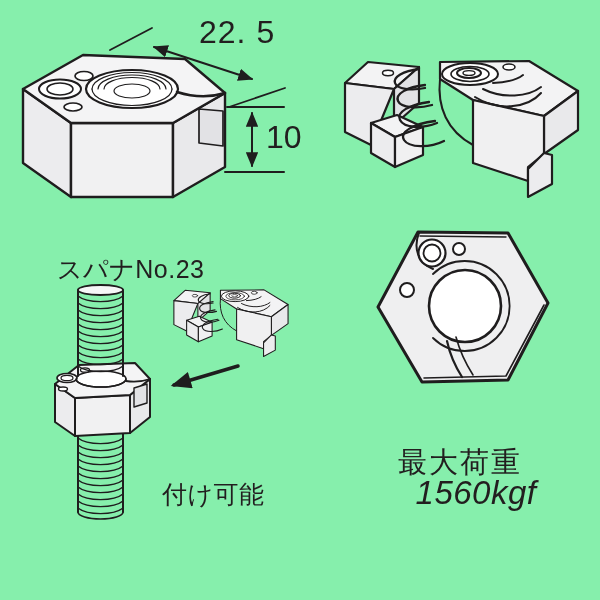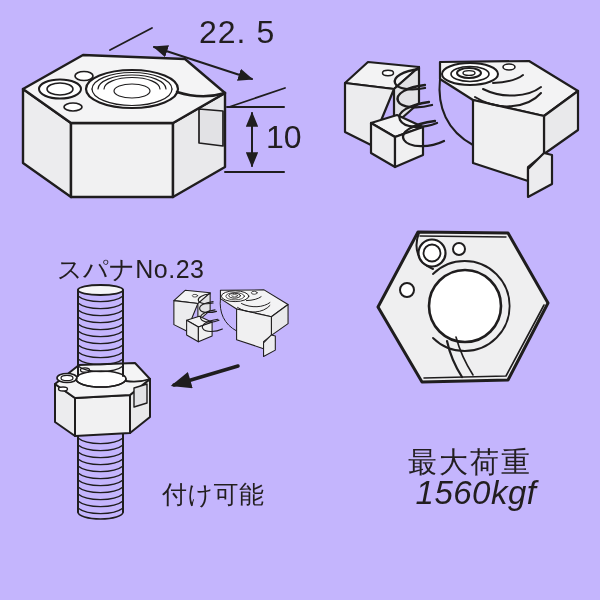--- a/index.html
+++ b/index.html
@@ -1,24 +1,24 @@
 <!DOCTYPE html>
 <html><head>
 <meta charset="utf-8">
 <style>
   html,body{margin:0;padding:0;background:#ffffff;}
-  .canvas{position:relative;width:600px;height:600px;background:#c4b5fd;overflow:hidden;
+  .canvas{position:relative;width:600px;height:600px;background:#86efac;overflow:hidden;
           font-family:"Liberation Sans",sans-serif;color:#221e1f;}
   .canvas svg{position:absolute;left:0;top:0;}
   .txt{position:absolute;white-space:pre;color:#221e1f;}
   .t-width{left:199px;top:14px;font-size:32px;letter-spacing:1px;}
   .t-height{left:266px;top:119px;font-size:32px;}
   .t-spanner{left:57px;top:213px;font-size:25px;letter-spacing:0.5px;margin-top:40px;}
   .t-note{left:162px;top:422px;font-size:25px;line-height:29px;letter-spacing:0.5px;}
-  .t-load-label{left:408px;top:443px;width:152px;text-align:left;font-size:29px;letter-spacing:2px;font-family:Liberation Mono, monospace;}
+  .t-load-label{left:384px;top:443px;width:152px;text-align:center;font-size:29px;letter-spacing:2px;font-family:Liberation Mono, monospace;}
   .t-load-value{left:400px;top:474px;width:152px;text-align:center;font-size:33px;letter-spacing:0.5px;font-style:italic;}
 </style>
 </head>
 <body>
 
 <div class="canvas">
 
 <svg width="600" height="600" viewBox="0 0 600 600">
   <defs>
     <marker id="ah" viewBox="0 0 12 10" markerWidth="15" markerHeight="12.5" refX="11" refY="5" orient="auto-start-reverse" markerUnits="userSpaceOnUse">

